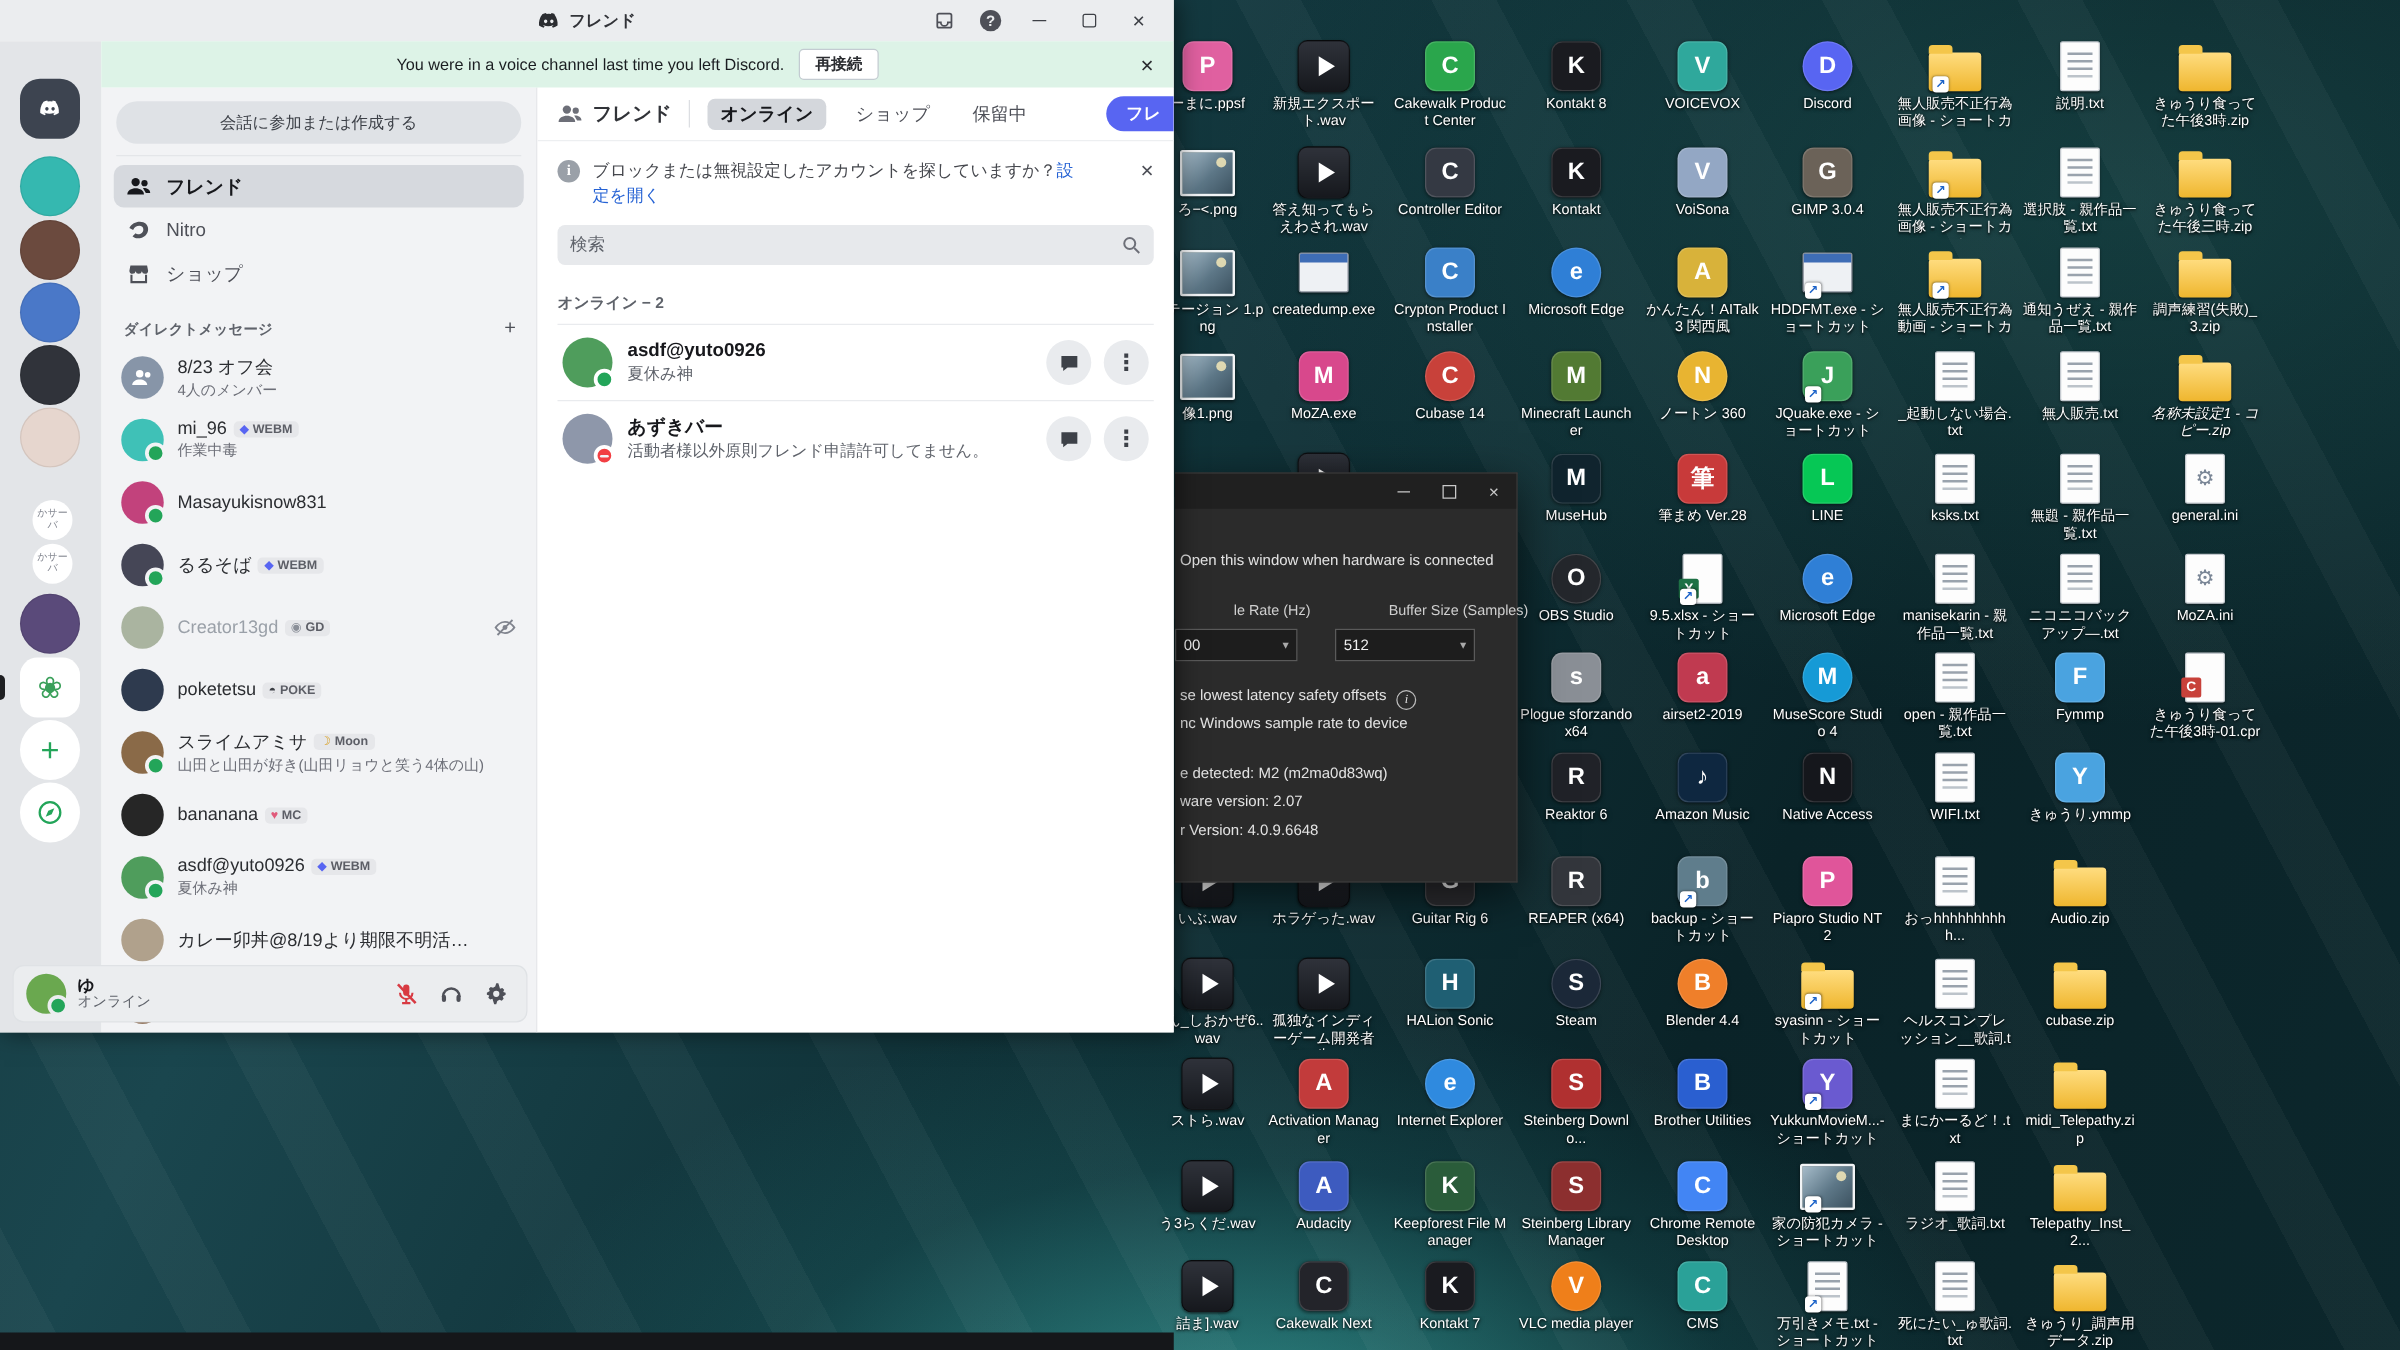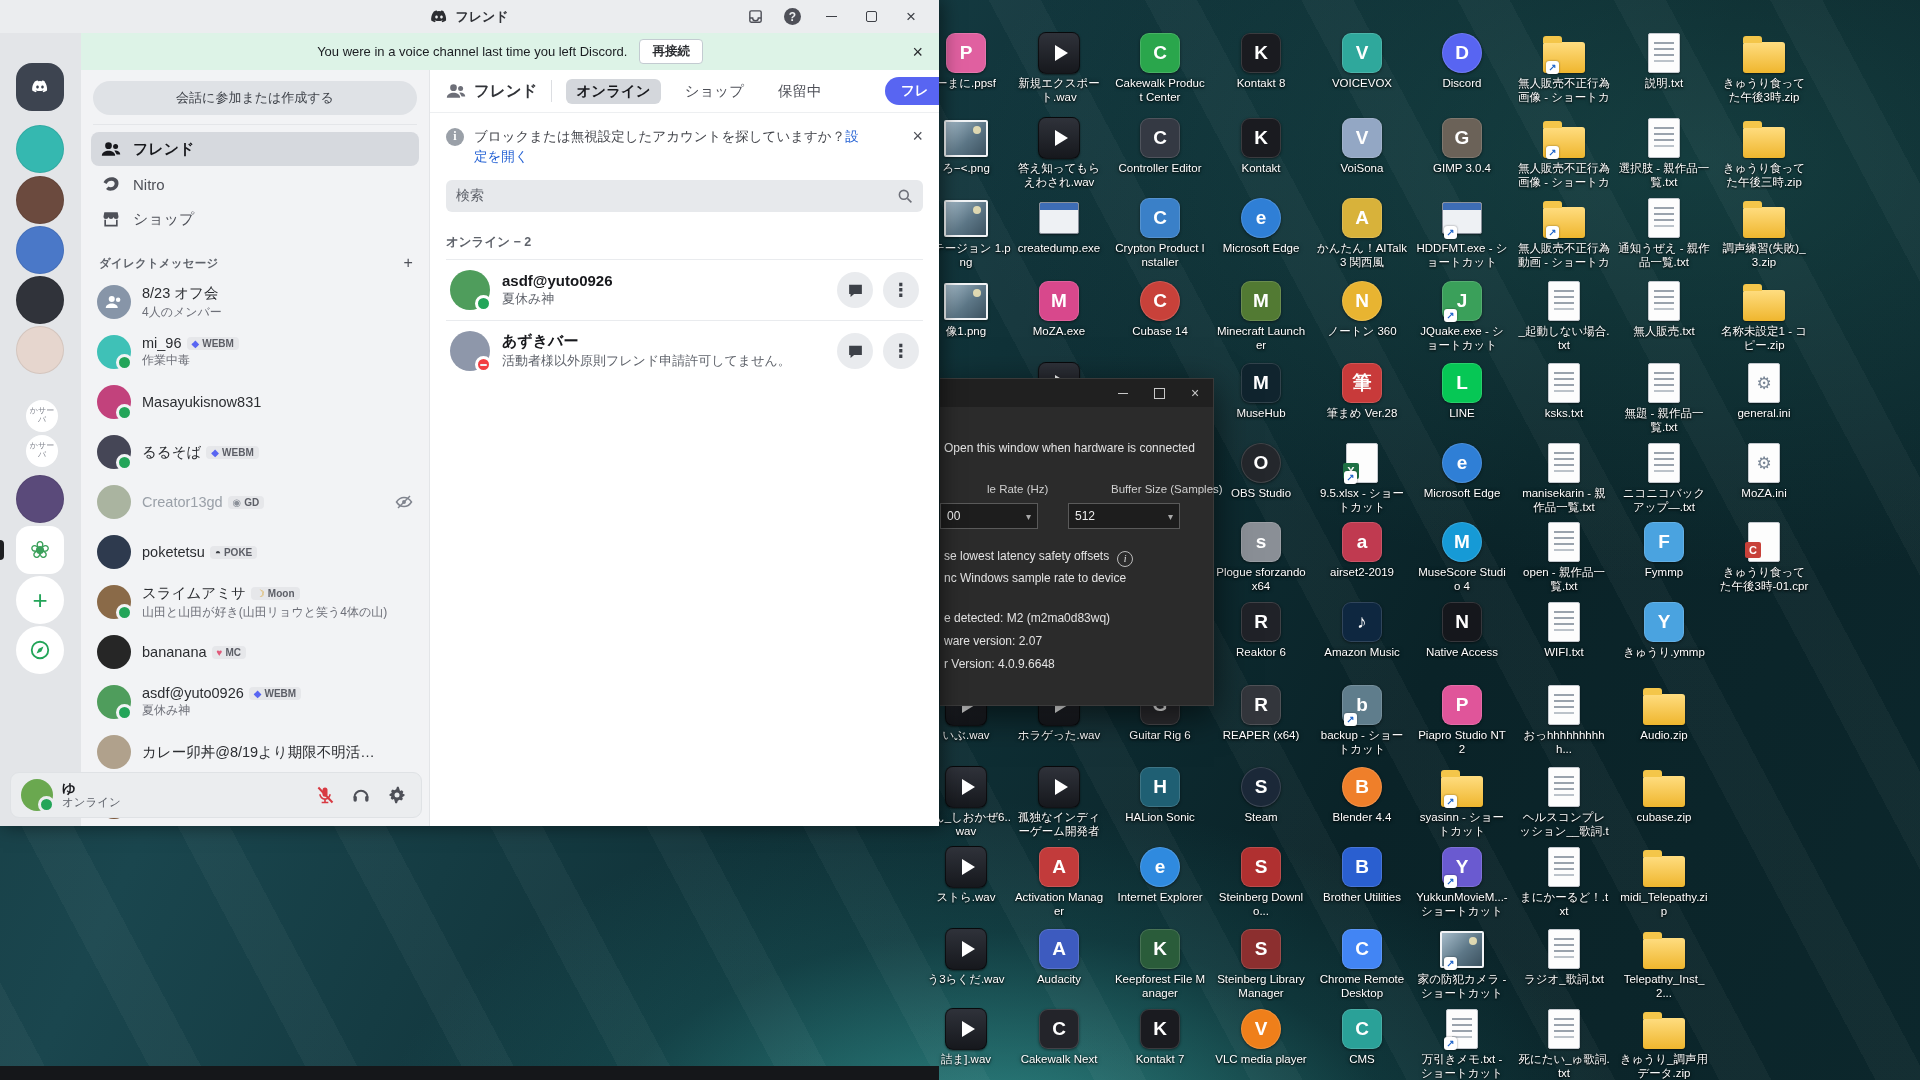--- a/index.html
+++ b/index.html
@@ -759,21 +759,21 @@
           <div class="ic ic-folder"></div>
         </div>
         <div class="dlabel">きゅうり食ってた午後三時.zip</div>
       </div>
       <div class="dicon" style="left: 1718px; top: 196px;">
         <div class="icbox">
           <div class="ic ic-folder"></div>
         </div>
         <div class="dlabel">調声練習(失敗)_3.zip</div>
       </div>
-      <div class="dicon" style="left: 1718px; top: 279px;">
+      <div class="dicon" style="left: 1718px; top: 279px; font-style: italic;">
         <div class="icbox">
           <div class="ic ic-folder"></div>
         </div>
         <div class="dlabel">名称未設定1 - コピー.zip</div>
       </div>
       <div class="dicon" style="left: 1718px; top: 361px;">
         <div class="icbox">
           <div class="ic ic-ini"></div>
         </div>
         <div class="dlabel">general.ini</div>

